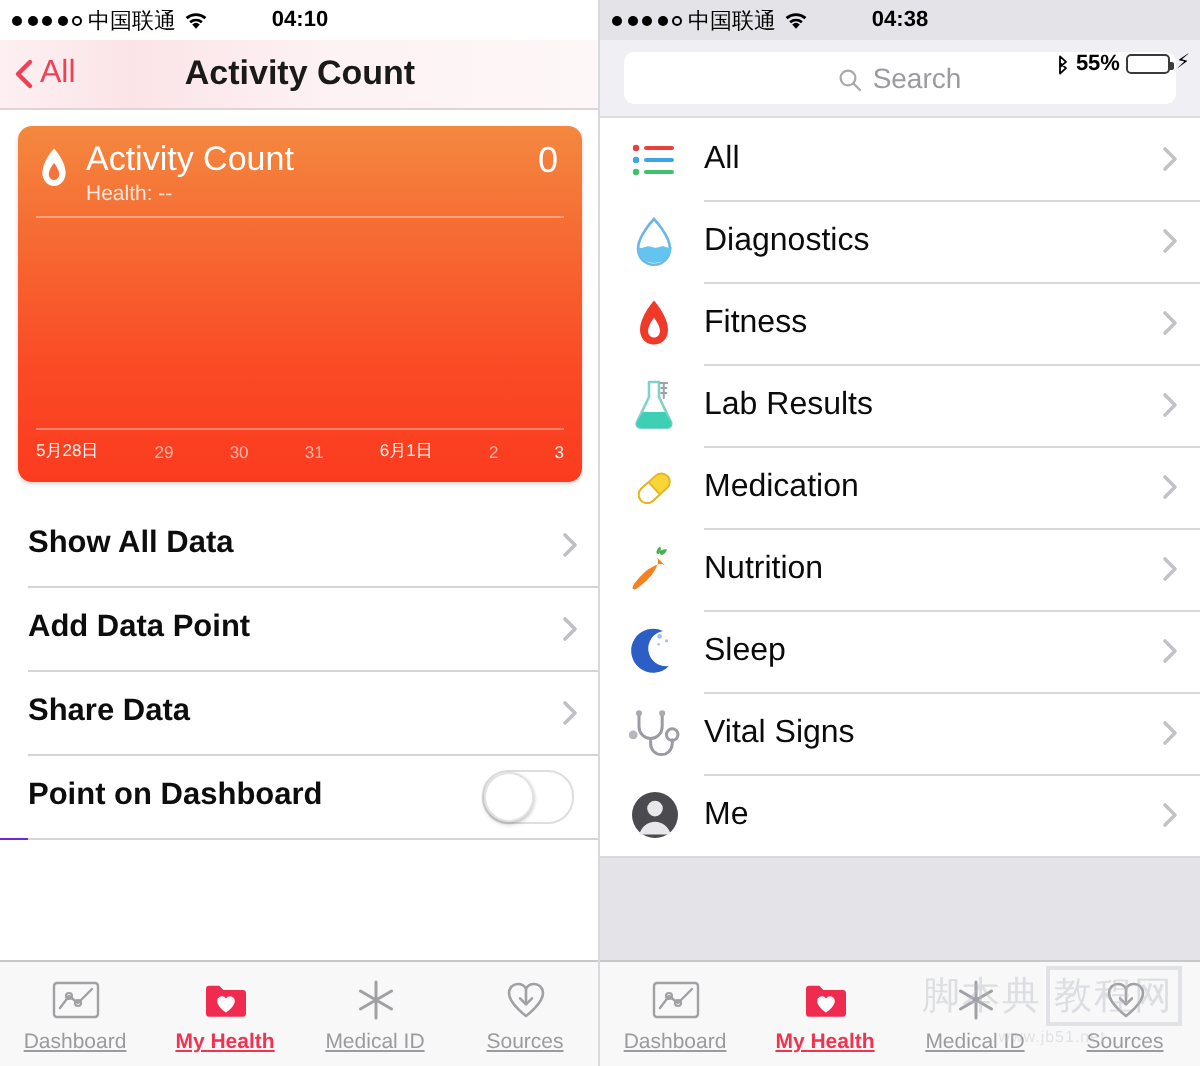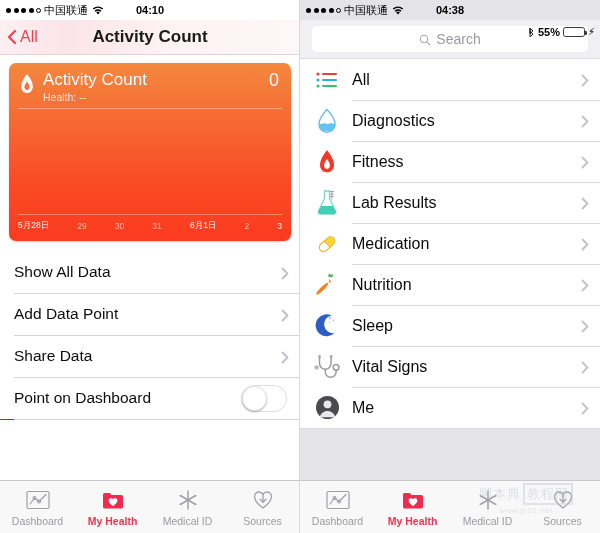--- a/index.html
+++ b/index.html
@@ -77,21 +77,21 @@
   .card-value{font-size:18px;color:#fff;line-height:19px;padding-right:2px;}
   .card-rule{height:1px;background:rgba(255,255,255,.35);margin:5px 9px 0 9px;}
   .card-rule.bottom{margin:0 9px;}
   .card-plot{height:105px;}
   .card-axis{display:flex;align-items:center;padding:5px 9px 0 9px;}
   .ax{font-size:8.5px;color:rgba(255,255,255,.62);white-space:nowrap;}
   .ax.strong{color:rgba(255,255,255,.95);}
   .ax-sp{flex:1;}
 
   
-  .list-left{background:#6d28d9;}
+  .list-left{background:#6d28d9;font-weight:bold;}
   .row{
     height:42px;display:flex;align-items:center;
     padding:0 9px 0 14px;position:relative;background:#fff;cursor:pointer;
   }
   .row + .row::before{content:"";position:absolute;left:14px;right:0;top:0;height:1px;background:#d5d5d8;}
   .row-label{flex:1;font-size:15.5px;color:#0d0d0d;}
   .chev{width:8px;height:13px;flex:none;margin-right:2px;}
   .list-left-bottomline{height:1px;background:#d5d5d8;margin-left:14px;}
   .toggle{
     width:44px;height:25px;border-radius:13px;background:#fff;
@@ -114,31 +114,31 @@
   .list-right-bottomline{height:1px;background:#d9d9dc;}
 
   
   .tabbar{
     margin-top:auto;height:52px;min-height:52px;
     background:#f8f8f8;border-top:1px solid #c8c7cc;
     display:flex;align-items:flex-start;position:relative;z-index:20;
   }
   .tab{flex:1;display:flex;flex-direction:column;align-items:center;justify-content:flex-start;padding-top:6px;cursor:pointer;}
   .tab-ic{height:26px;display:flex;align-items:center;justify-content:center;}
-  .tab-label{font-size:10.5px;color:#9b9b9f;margin-top:2px;}
+  .tab-label{font-size:10.5px;color:#9b9b9f;margin-top:2px;text-decoration:underline;}
   .tab.active .tab-label{color:#f0334f;font-weight:bold;}
 
   
   .watermark{
     position:absolute;right:2px;bottom:4px;width:144px;height:46px;
     pointer-events:none;z-index:40;opacity:.42;
   }
   .wm-chars{
     display:flex;align-items:center;justify-content:center;gap:2px;
-    font-size:13px;color:#b9bcc4;font-family:"DejaVu Sans",sans-serif;
+    font-size:19px;color:#b9bcc4;font-family:"DejaVu Sans",sans-serif;
     letter-spacing:1px;
   }
   .wm-box{border:2px solid #c3c6cd;padding:0 2px;}
   .wm-sub{
     text-align:center;font-size:8px;color:#c2c5cb;margin-top:1px;letter-spacing:.5px;
   }
 </style>
 </head>
 <body>
 

